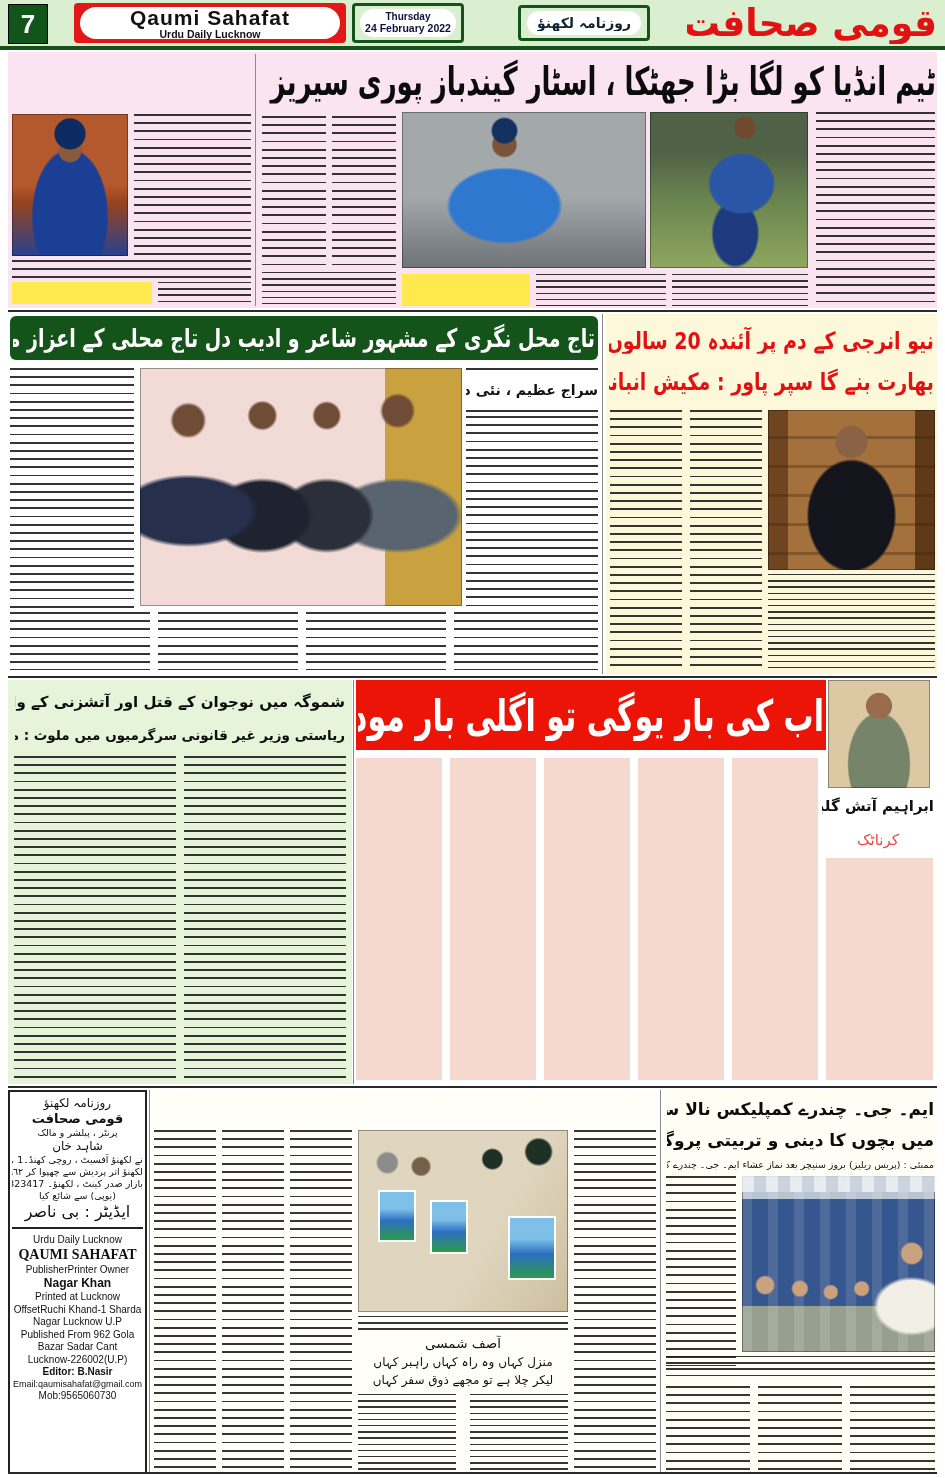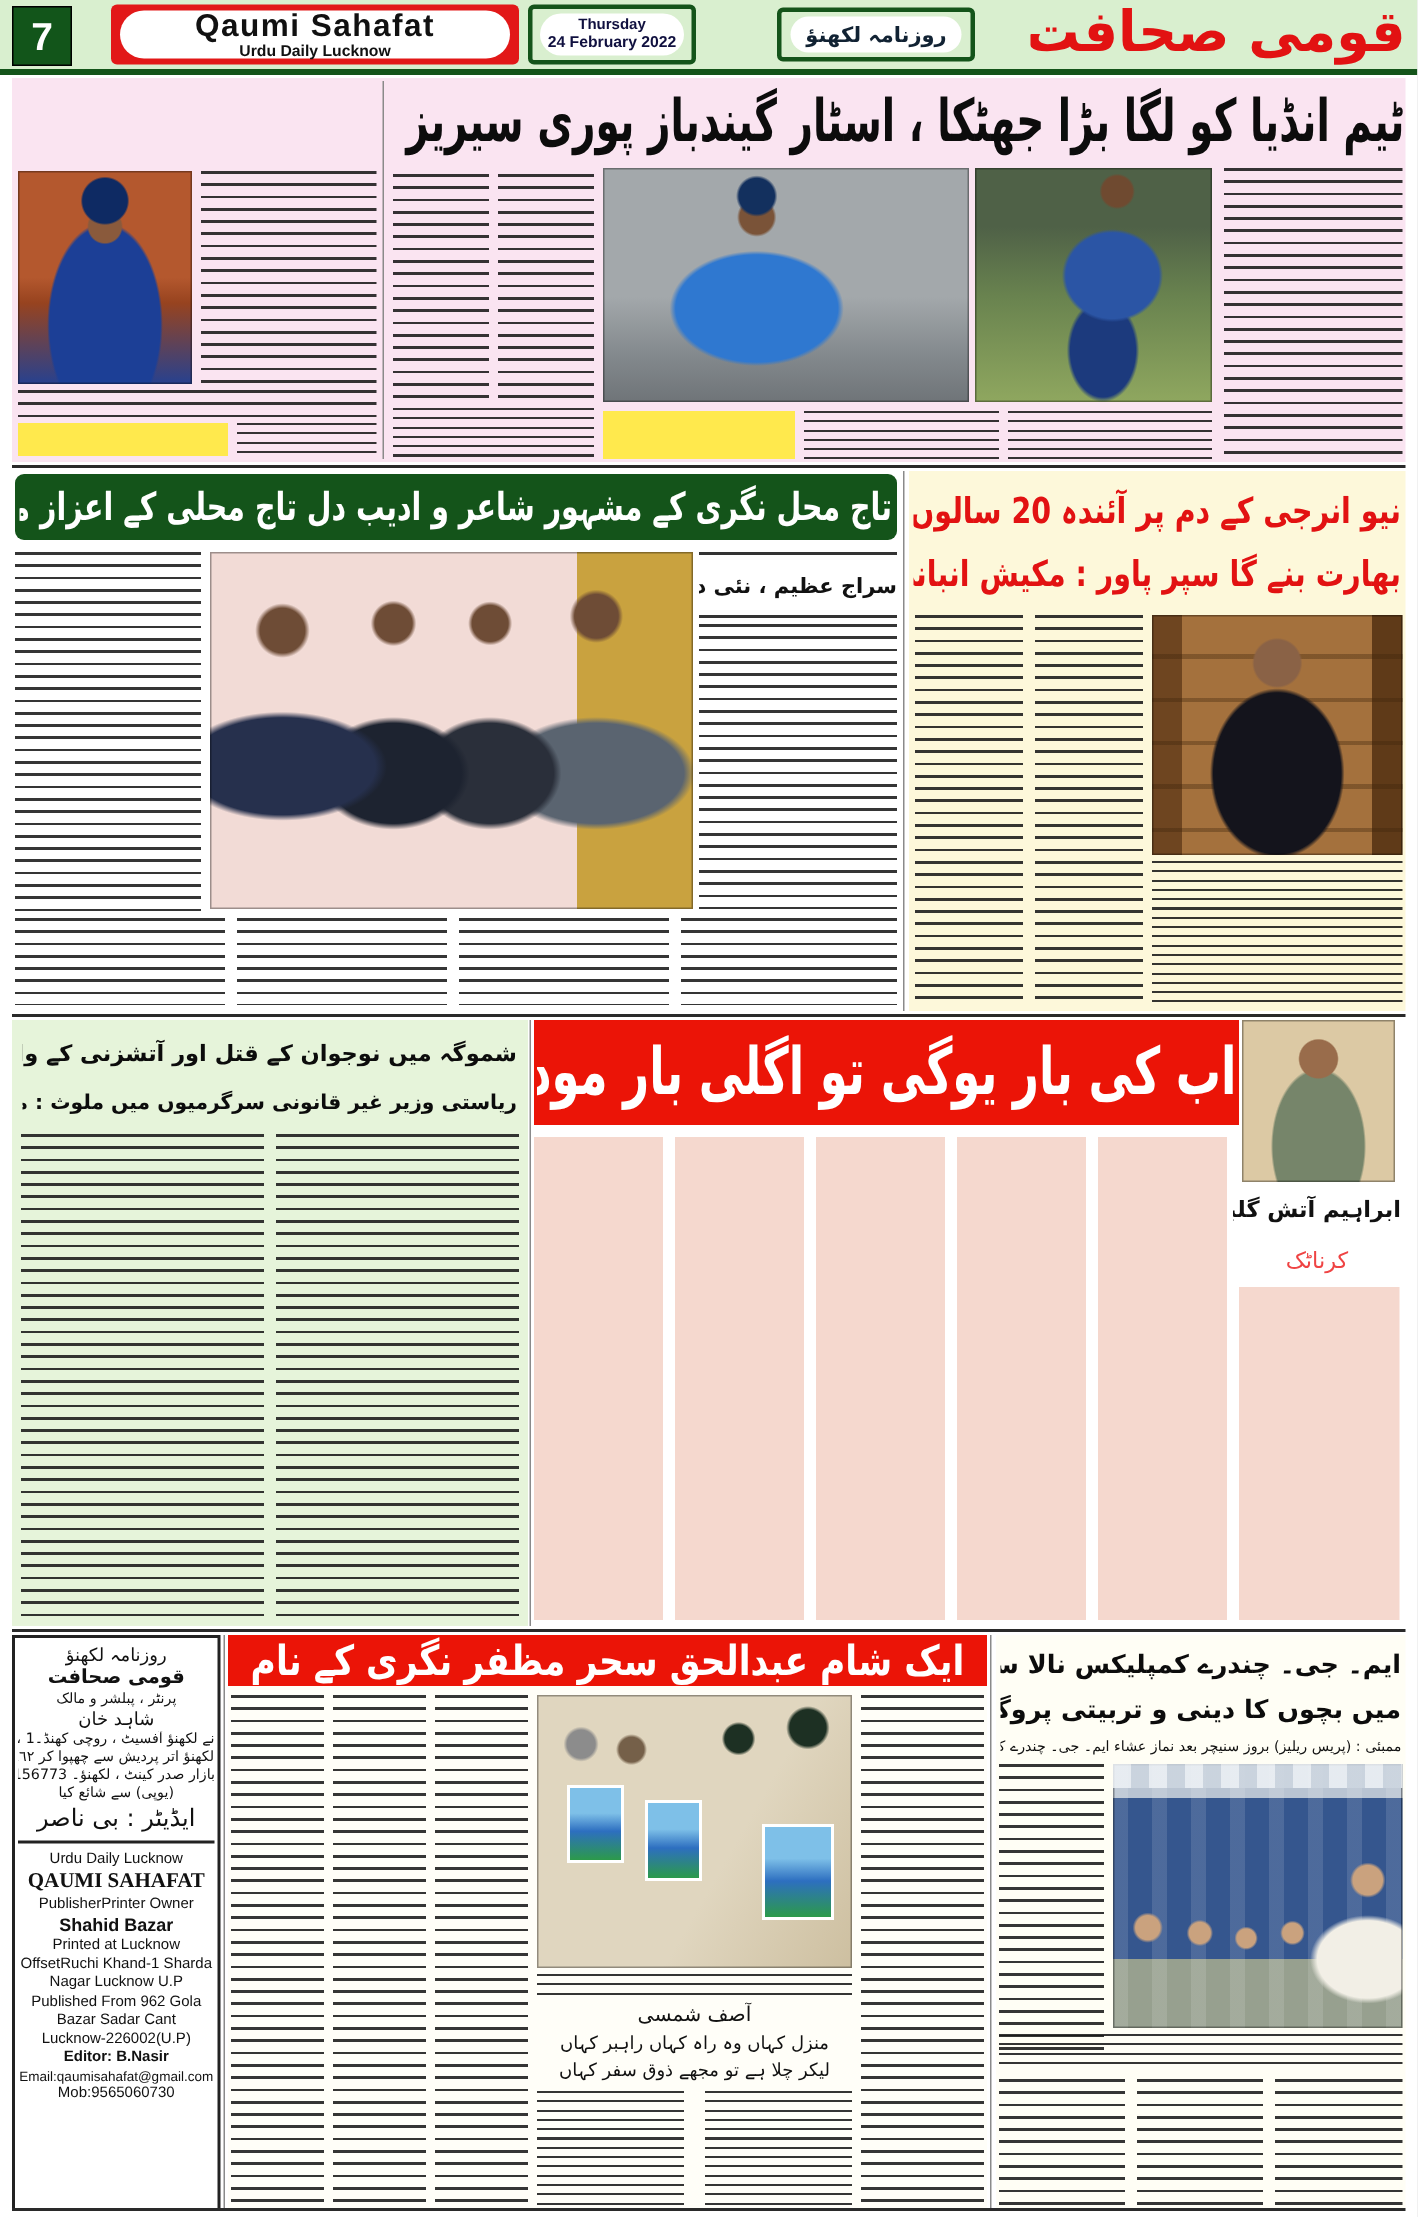--- a/index.html
+++ b/index.html
@@ -248,44 +248,41 @@
   </div>
   <div class="abs hrule" style="left:8px;top:1086px;width:929px;height:2px;"></div>
 
   <div id="pubbox" class="abs">
     <div class="pu urdu" style="font-size:12px;">روزنامہ لکھنؤ</div>
     <div class="pu urdu big">قومی صحافت</div>
     <div class="pu urdu">پرنٹر ، پبلشر و مالک</div>
     <div class="pu urdu b" style="font-size:12px;">شاہد خان</div>
     <div class="pu urdu">نے لکھنؤ آفسیٹ ، روچی کھنڈ۔1 ، شاردا نگر</div>
     <div class="pu urdu">لکھنؤ اتر پردیش سے چھپوا کر ٩٦٢ گولا</div>
-    <div class="pu urdu">بازار صدر کینٹ ، لکھنؤ۔ 156773</div>
+    <div class="pu urdu">بازار صدر کینٹ ، لکھنؤ۔ 323417</div>
     <div class="pu urdu">(یوپی) سے شائع کیا</div>
     <div class="pu urdu b" style="font-size:16px;">ایڈیٹر : بی ناصر</div>
     <div id="pubdiv"></div>
     <div class="pe">Urdu Daily Lucknow</div>
     <div class="pe serif">QAUMI SAHAFAT</div>
     <div class="pe">PublisherPrinter Owner</div>
-    <div class="pe b" style="font-size:12px;">Shahid Bazar</div>
+    <div class="pe b" style="font-size:12px;">Nagar Khan</div>
     <div class="pe">Printed at Lucknow</div>
     <div class="pe">OffsetRuchi Khand-1 Sharda</div>
     <div class="pe">Nagar Lucknow U.P</div>
     <div class="pe">Published From 962 Gola</div>
     <div class="pe">Bazar Sadar Cant</div>
     <div class="pe">Lucknow-226002(U.P)</div>
     <div class="pe b">Editor: B.Nasir</div>
     <div class="pe" style="font-size:9px;">Email:qaumisahafat@gmail.com</div>
     <div class="pe">Mob:9565060730</div>
   </div>
   <div class="abs vline" style="left:149px;top:1090px;height:384px;"></div>
 
   <div id="saharart" class="abs">
-    <div id="saharbanner" class="abs ctr">
-      <span class="urdu nowrap" style="max-width:500px;">ایک شام عبدالحق سحر مظفر نگری کے نام</span>
-    </div>
     <div class="abs ts" style="left:2px;top:40px;width:62px;height:340px;"></div>
     <div class="abs ts" style="left:70px;top:40px;width:62px;height:340px;"></div>
     <div class="abs ts" style="left:138px;top:40px;width:62px;height:340px;"></div>
     <div id="ph-books" class="abs photo" style="left:206px;top:40px;width:210px;height:182px;">
       <div class="book" style="left:20px;top:60px;width:34px;height:48px;"></div>
       <div class="book" style="left:72px;top:70px;width:34px;height:50px;"></div>
       <div class="book" style="left:150px;top:86px;width:44px;height:60px;"></div>
     </div>
     <div class="abs ts-sm" style="left:206px;top:226px;width:210px;height:14px;"></div>
     <div class="abs ctr" style="left:206px;top:244px;width:210px;height:18px;">

